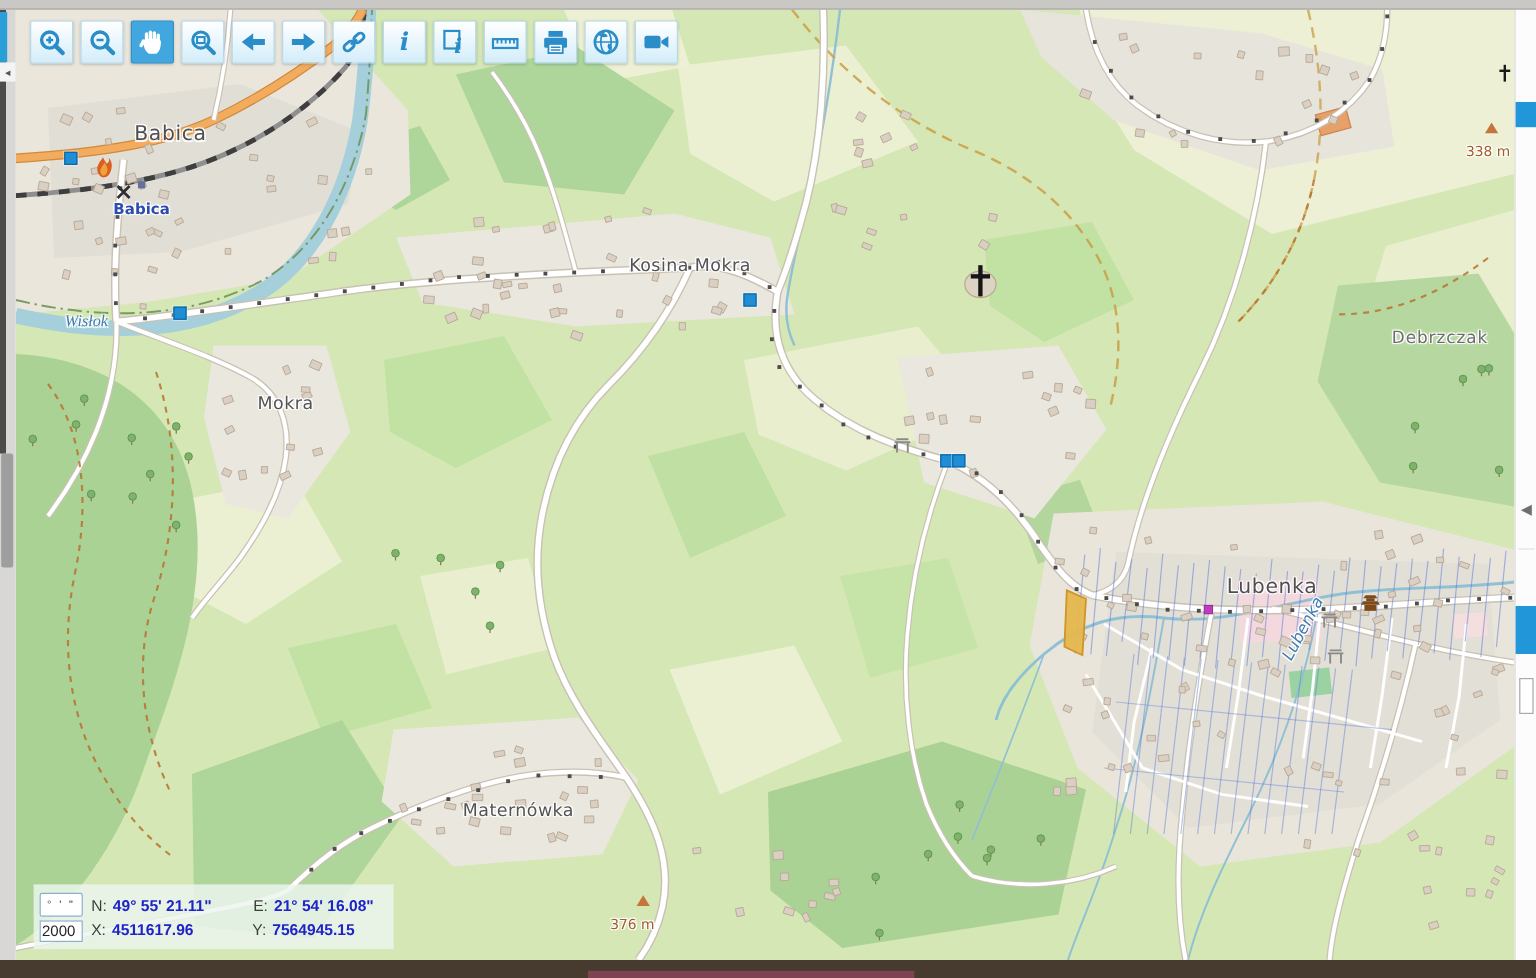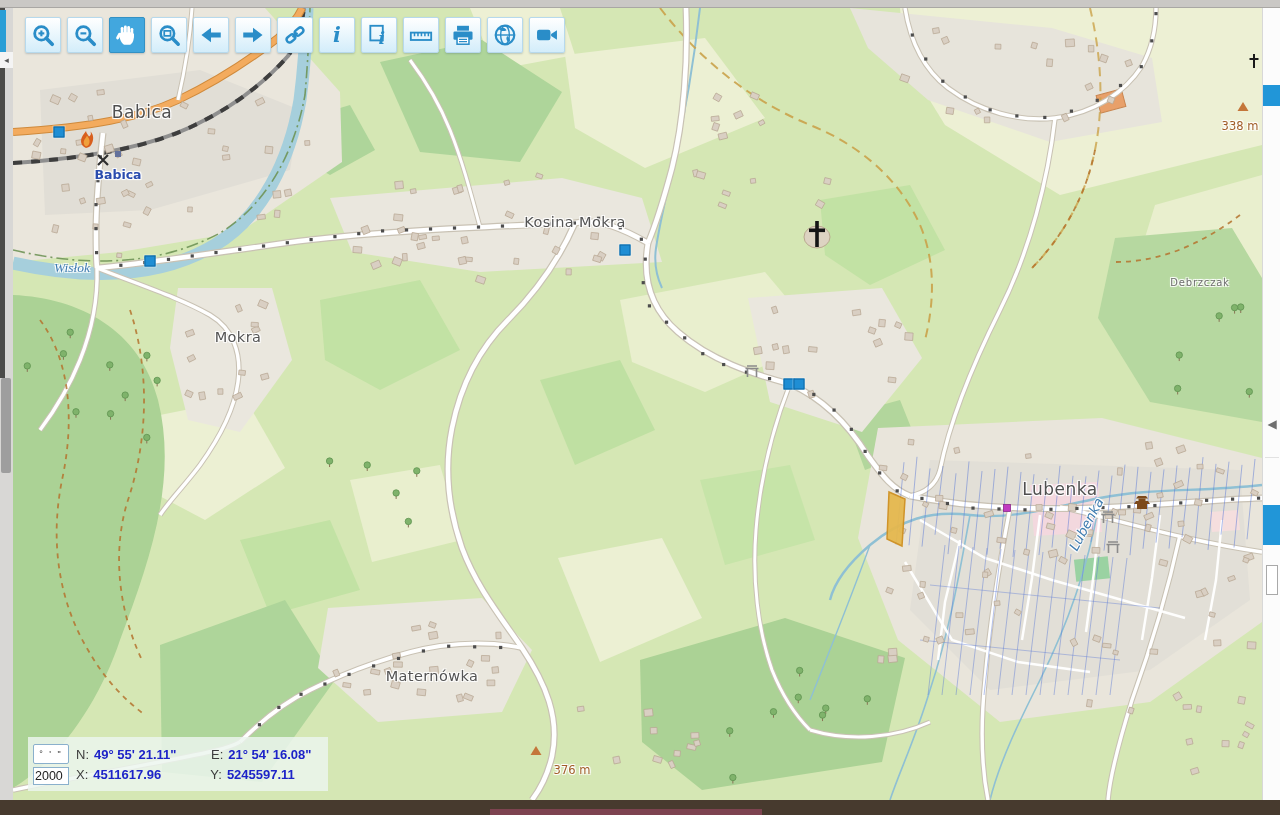--- a/index.html
+++ b/index.html
@@ -34,21 +34,21 @@
   .map-area{position:absolute;left:13px;top:8px;width:1249px;height:792px;overflow:hidden;background:#d5e7b4;cursor:grab;}
   #basemap{position:absolute;left:0;top:0;}
   #overlay{position:absolute;left:0;top:0;width:100%;height:100%;pointer-events:none;}
 
   .map-label{position:absolute;transform:translate(-50%,-50%);white-space:nowrap;
      font-family:"DejaVu Sans",sans-serif;
      text-shadow:-1px -1px 0 rgba(255,255,255,.85),1px -1px 0 rgba(255,255,255,.85),
                  -1px 1px 0 rgba(255,255,255,.85),1px 1px 0 rgba(255,255,255,.85),0 0 3px rgba(255,255,255,.9);}
   .lbl-town{font-size:17px;color:#4f4f4f;letter-spacing:.5px;}
   .lbl-village{font-size:14.5px;color:#535353;letter-spacing:.4px;}
-  .lbl-locality{font-size:10px;color:#6d6d6d;letter-spacing:.8px;}
+  .lbl-locality{font-size:14px;color:#6d6d6d;letter-spacing:.8px;}
   .lbl-station{font-size:12.5px;font-weight:bold;color:#2b4cae;}
   .lbl-water{font-size:13.5px;font-style:italic;color:#3f7cb0;}
   .lbl-elevation{font-size:11.5px;color:#a15d28;}
 
   .map-marker{position:absolute;width:9px;height:9px;background:#1f8ed4;border:1px solid #0c68a6;
               transform:translate(-50%,-50%);box-shadow:0 0 0 1px rgba(255,255,255,.35);pointer-events:auto;cursor:pointer;}
 
   
   .toolbar{position:absolute;left:12px;top:9px;display:flex;gap:6px;z-index:20;}
   .tb-btn{width:36px;height:36px;border:1px solid #b7d9ec;border-radius:2px;padding:0;
@@ -699,21 +699,21 @@
         <div class="map-label lbl-town" style="left: 129px; top: 104px;">Babica</div>
         <div class="map-label lbl-station" style="left: 105px; top: 166px;">Babica</div>
         <div class="map-label lbl-water" style="left: 59px; top: 260px; font-family: Liberation Serif, serif;">Wisłok</div>
         <div class="map-label lbl-village" style="left: 562px; top: 214px;">Kosina Mokra</div>
         <div class="map-label lbl-village" style="left: 225px; top: 329px;">Mokra</div>
         <div class="map-label lbl-village" style="left: 419px; top: 668px;">Maternówka</div>
         <div class="map-label lbl-town" style="left: 1047px; top: 481px;">Lubenka</div>
         <div class="map-label lbl-water" style="left: 1073px; top: 516px; transform: translate(-50%, -50%) rotate(-62deg);">Lubenka</div>
         <div class="map-label lbl-locality" style="left: 1187px; top: 274px;">Debrzczak</div>
         <div class="map-label lbl-elevation" style="left: 1227px; top: 118px;">338 m</div>
-        <div class="map-label lbl-elevation" style="left: 514px; top: 762px; margin-left: 45px;">376 m</div>
+        <div class="map-label lbl-elevation" style="left: 514px; top: 762px;">376 m</div>
         <div class="map-marker" style="left: 46px; top: 124px;"></div>
         <div class="map-marker" style="left: 137px; top: 253px;"></div>
         <div class="map-marker" style="left: 612px; top: 242px;"></div>
         <div class="map-marker" style="left: 776px; top: 376px;"></div>
         <div class="map-marker" style="left: 786px; top: 376px;"></div>
       </div>
 
     <div class="toolbar" id="toolbar">
         <button class="tb-btn">
           <svg width="26" height="26" viewBox="0 0 24 24">
@@ -821,21 +821,21 @@
         <div class="coord-row">
           <span class="coord-label">N:</span>
           <span class="coord-value first">49° 55' 21.11"</span>
           <span class="coord-label second">E:</span>
           <span class="coord-value">21° 54' 16.08"</span>
         </div>
         <div class="coord-row">
           <span class="coord-label">X:</span>
           <span class="coord-value first">4511617.96</span>
           <span class="coord-label second">Y:</span>
-          <span class="coord-value">5245597.11</span>
+          <span class="coord-value">7564945.15</span>
         </div>
       </div>
     </div>
   </div>
 
   <div class="right-rail">
     <div class="rr-blue1"></div>
     <div class="rr-arrow">◀</div>
     <div class="rr-line"></div>
     <div class="rr-blue2"></div>

